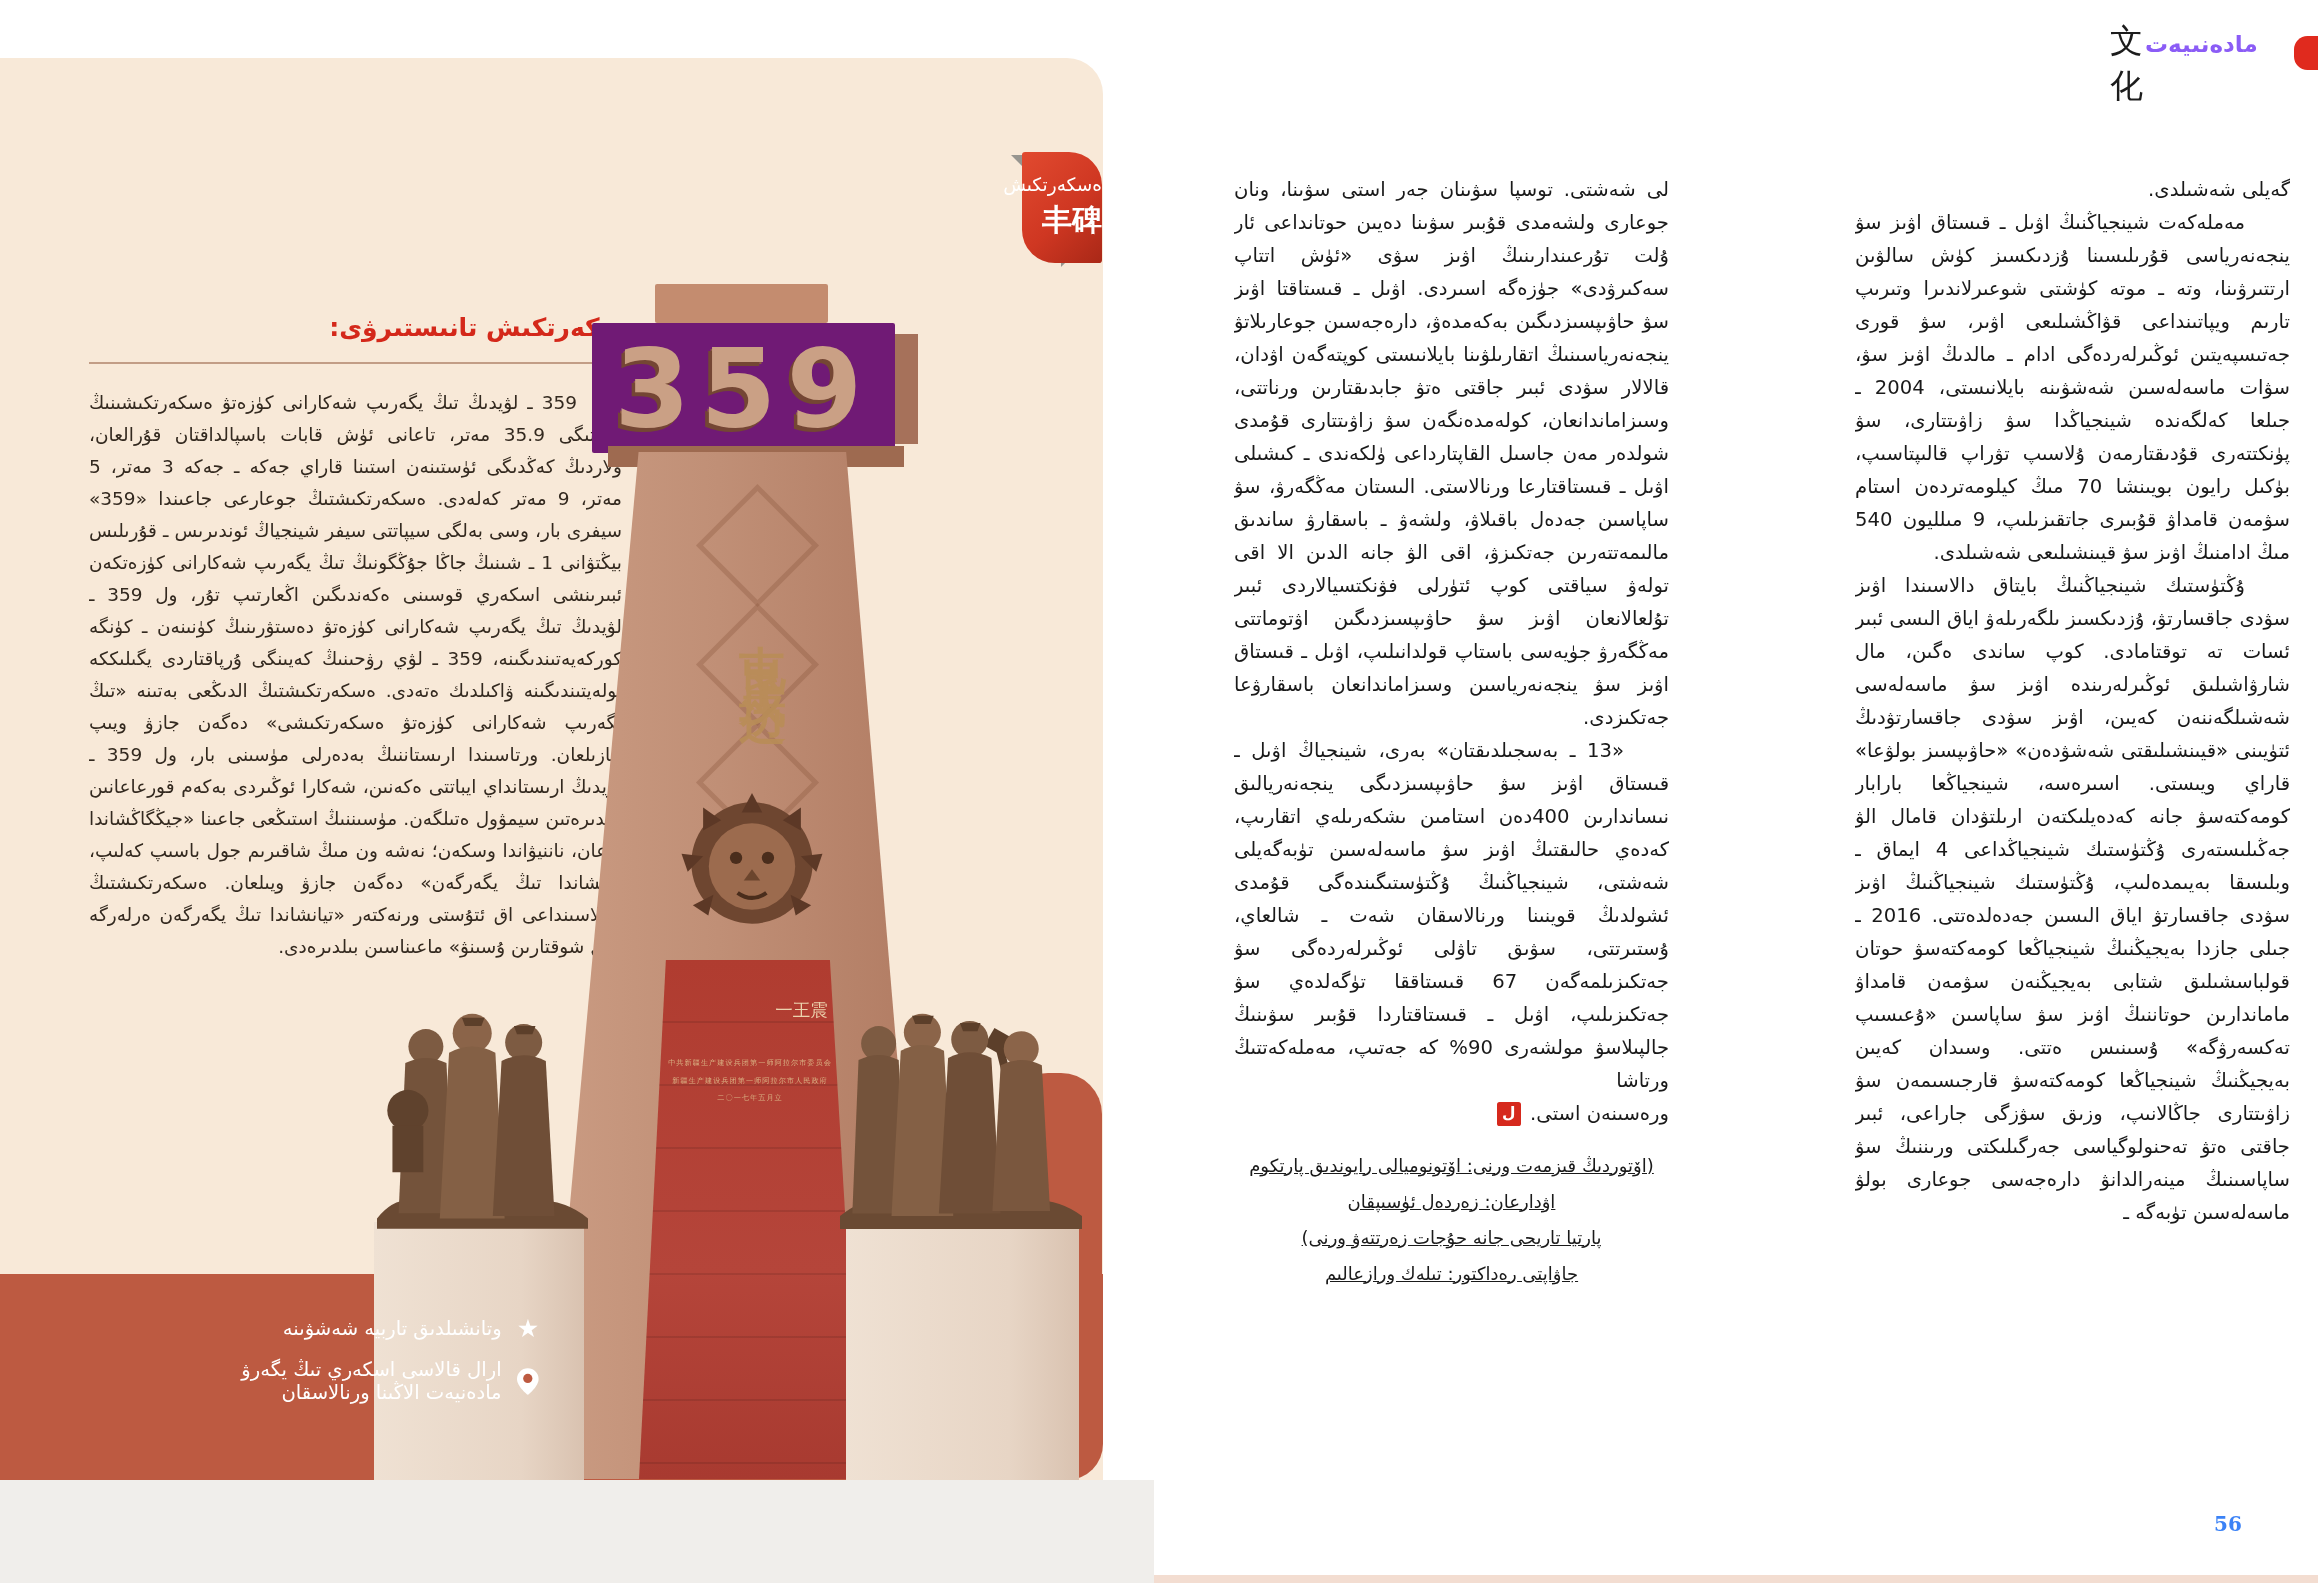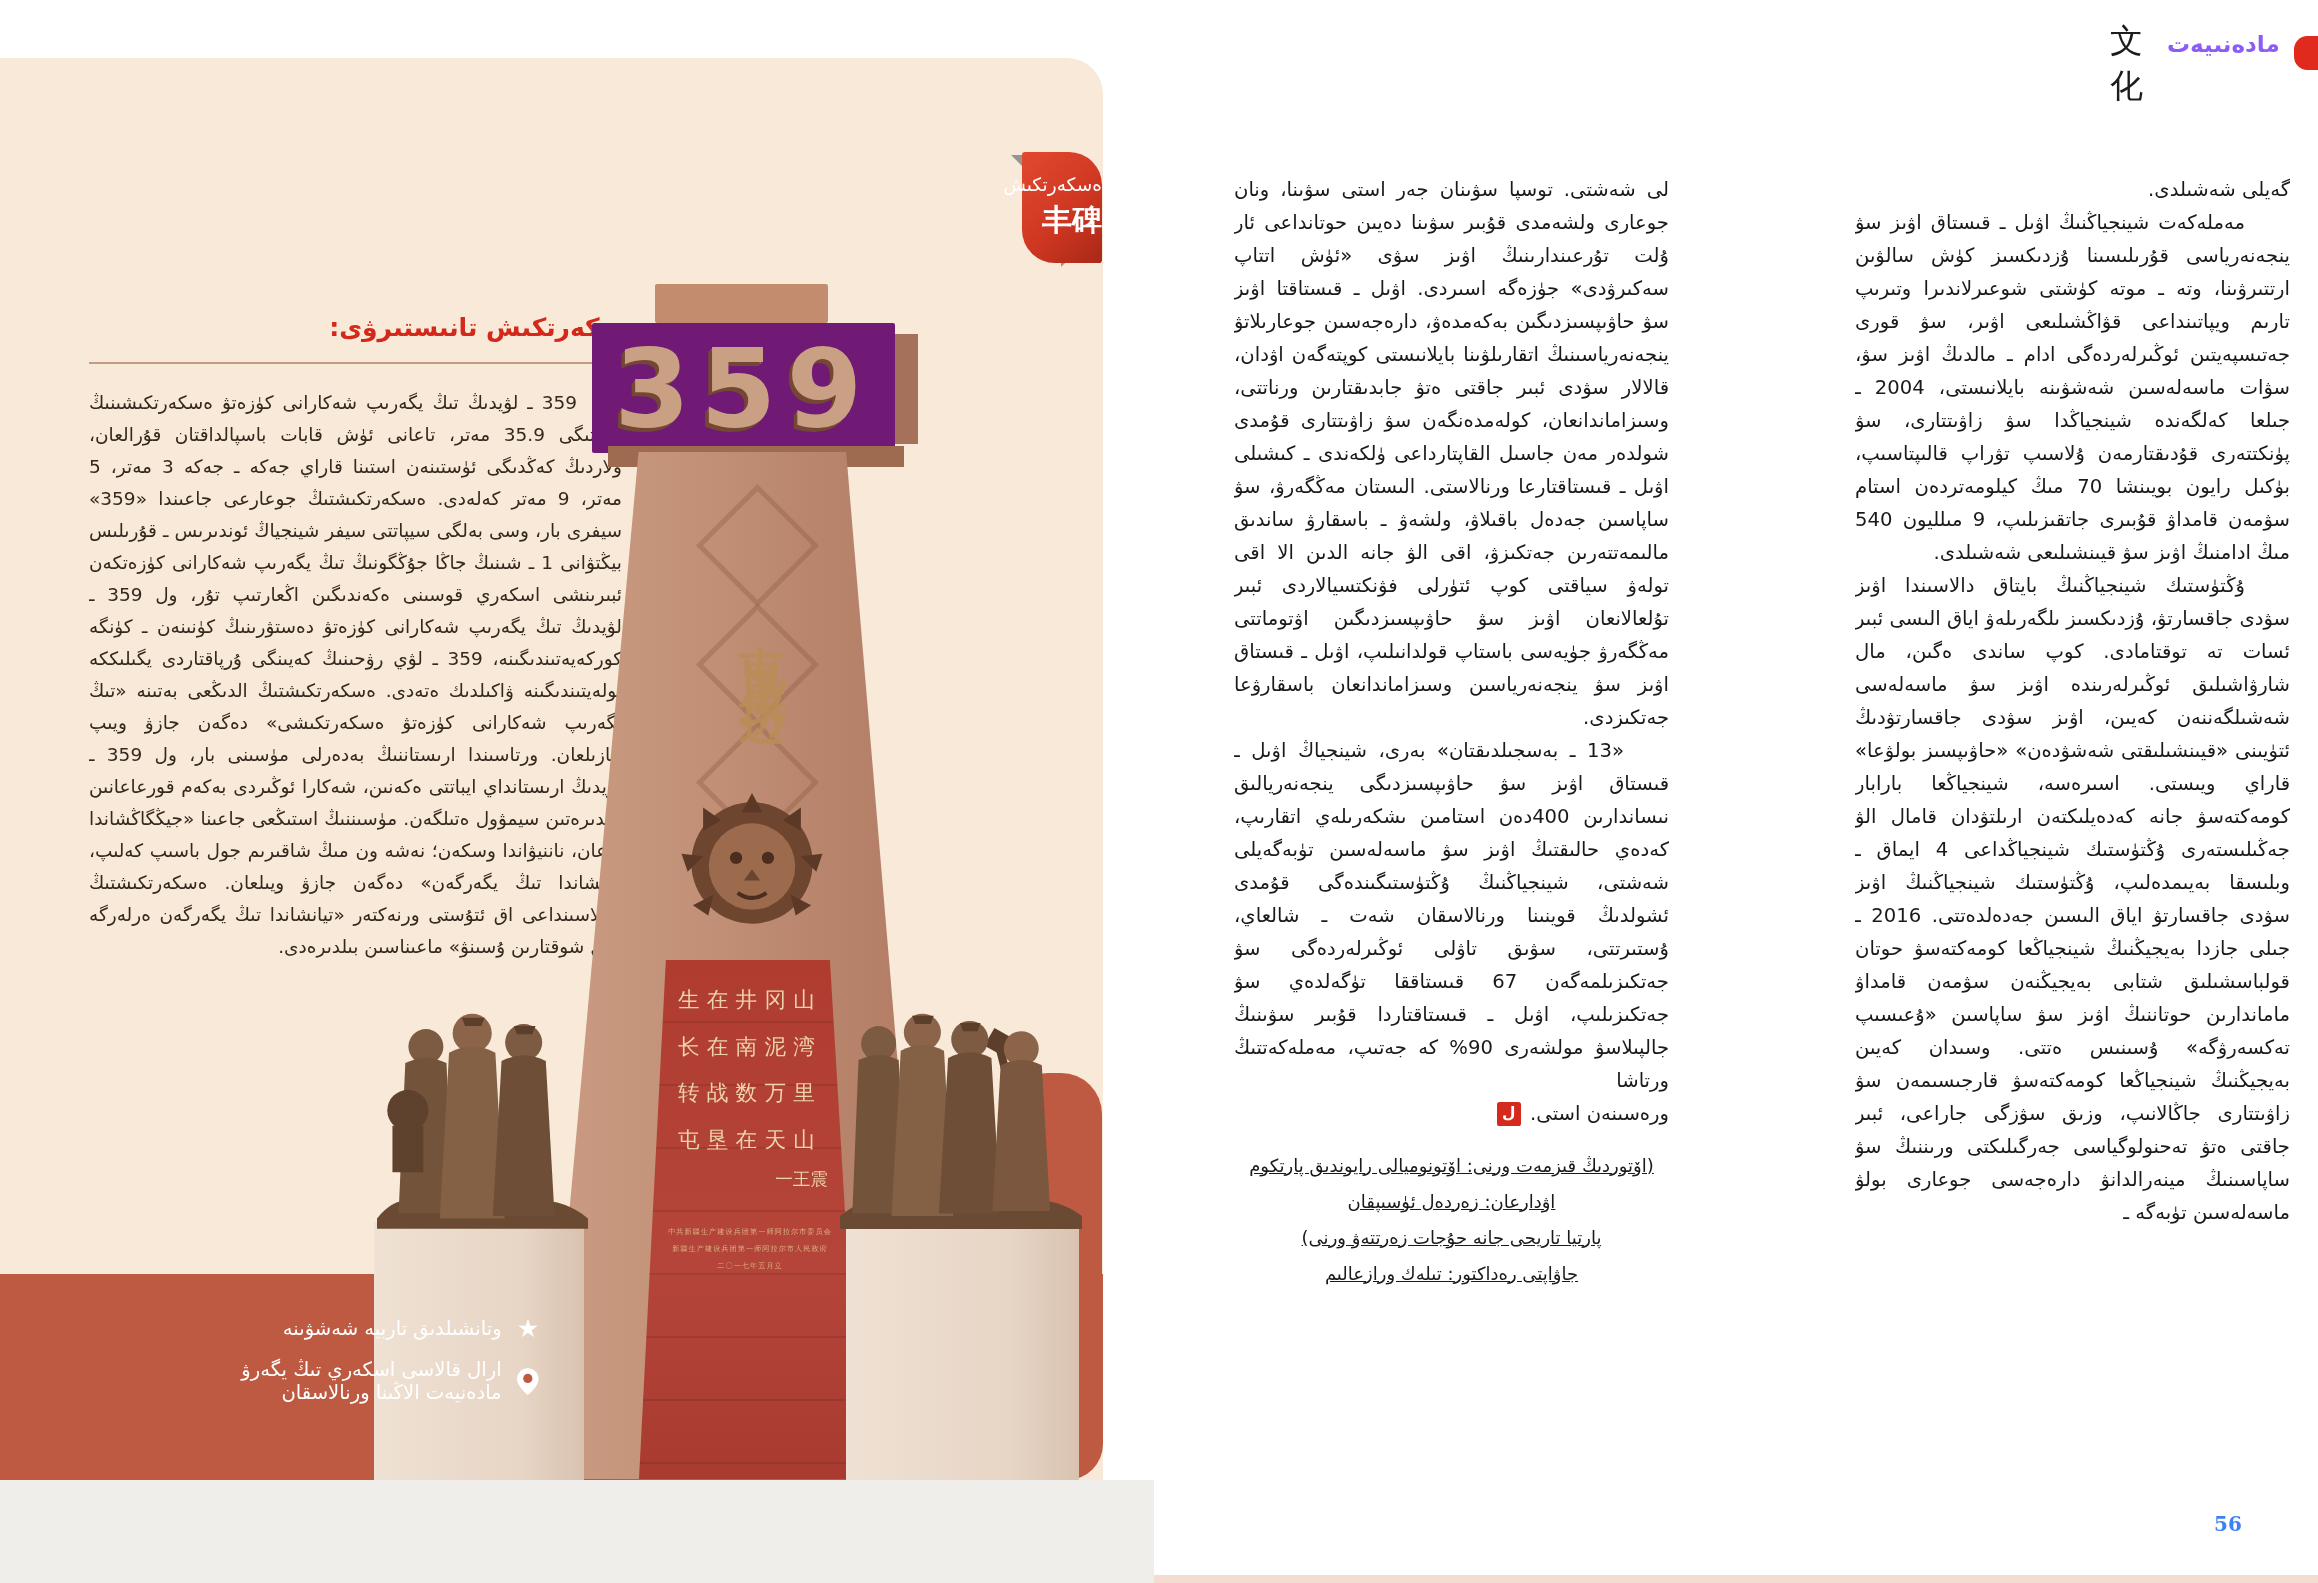--- a/index.html
+++ b/index.html
@@ -11,21 +11,21 @@
   .abs{position:absolute;}
 
   
   .left-page-paper{left:0;top:58px;width:1103px;height:1422px;background:#f8e9d8;border-radius:0 36px 0 0;}
   .gray-shelf{left:0;top:1480px;width:1154px;height:104px;background:#f0eeeb;}
   .bottom-pink-strip{left:1154px;top:1575px;width:1164px;height:9.3px;background:#f3ddd1;}
   .terracotta-band{left:0;top:1274px;width:1103px;height:206px;background:#bd5a41;border-radius:0 0 36px 0;}
   .terracotta-block{left:1007px;top:1073px;width:95px;height:216px;background:#bd5a41;border-radius:41px 41px 0 0;}
 
   
-  .header-wrap{left:2110px;top:18.5px;width:144px;height:46px;display:flex;align-items:baseline;gap:24px;}
+  .header-wrap{left:2110px;top:18.5px;width:144px;height:46px;display:flex;align-items:baseline;gap:2px;}
   .header-cn{font-family:"DejaVu Serif", serif;font-size:33px;color:#1c1c1c;}
   .header-kk{font-size:23px;font-weight:bold;color:#8b5cf6;direction:rtl;}
   .header-red-tab{left:2294px;top:36px;width:25px;height:34px;background:#e02a1e;border-radius:13.4px 0 0 13.4px;}
 
   
   .fold-tri-tl{left:1011px;top:155px;width:36px;height:36px;background:#97958f;clip-path:polygon(0 0,100% 0,100% 100%);}
   .fold-tri-br{left:1061px;top:227px;width:41px;height:40px;background:#97958f;clip-path:polygon(0 0,100% 0,0 100%);}
   .red-tab{
     left:1022px;top:152px;width:80px;height:111px;
     background:linear-gradient(135deg,#e14a2f 0%,#cf3722 55%,#a92817 100%);
@@ -148,26 +148,20 @@
     </g>
     <circle cx="155" cy="145" r="84" fill="#9c6b4e"></circle>
     <circle cx="124" cy="128" r="12" fill="#4a2d1c"></circle>
     <circle cx="186" cy="128" r="12" fill="#4a2d1c"></circle>
     <path d="M155 150 l-16 22 h32 Z" fill="#6b452d"></path>
     <path d="M127 196 q28 20 56 0" stroke="#4a2d1c" stroke-width="8" fill="none"></path>
   </g>
 </svg>
 
 <div class="abs mon-red-face">
-  <div class="plaque-lines">
-      <div class="plaque-line">生在井冈山</div>
-      <div class="plaque-line">长在南泥湾</div>
-      <div class="plaque-line">转战数万里</div>
-      <div class="plaque-line">屯垦在天山</div>
-    </div>
   <div class="plaque-sign">一王震</div>
   <div class="plaque-small">
       <div class="plaque-line">中共新疆生产建设兵团第一师阿拉尔市委员会</div>
       <div class="plaque-line">新疆生产建设兵团第一师阿拉尔市人民政府</div>
       <div class="plaque-line">二〇一七年五月立</div>
     </div>
 </div>
 
 <div class="abs pedestal ped-left"></div>
 <div class="abs pedestal ped-right"></div>

